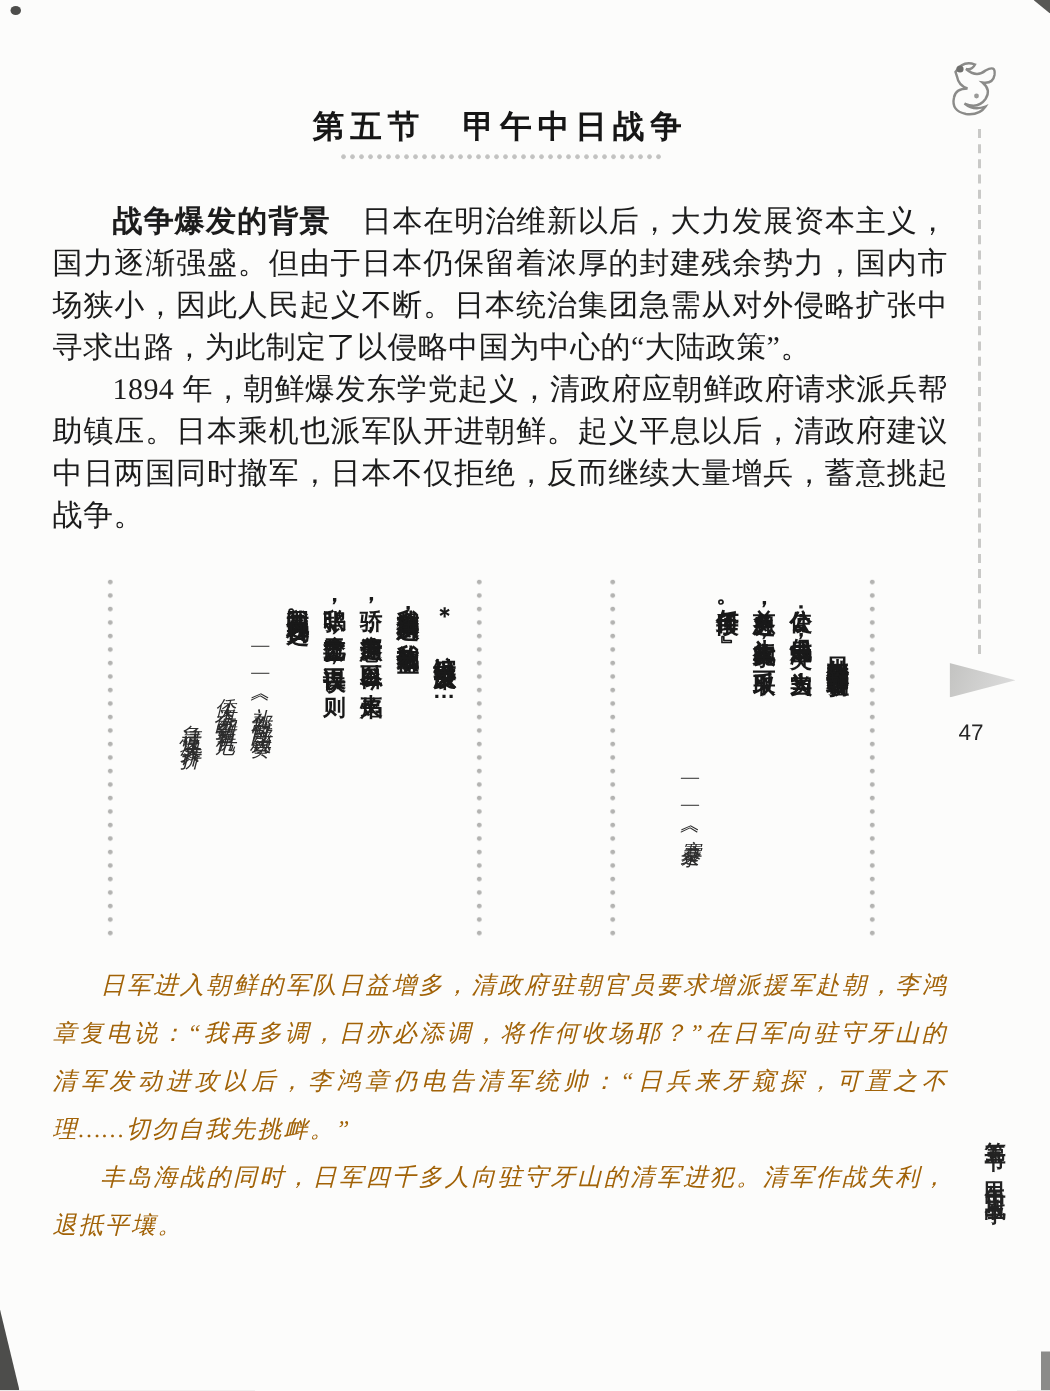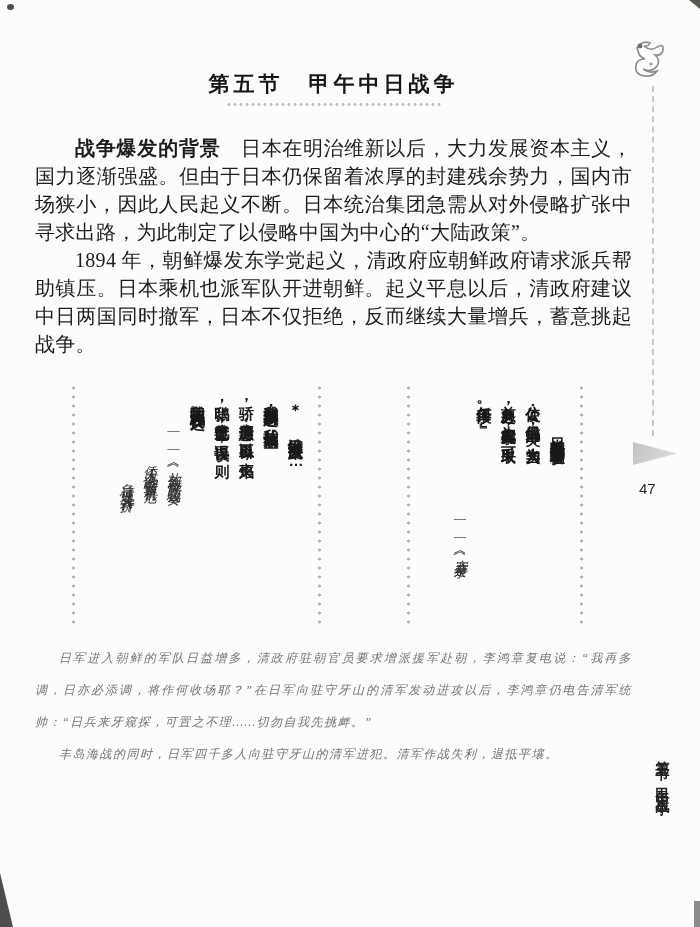--- a/index.html
+++ b/index.html
@@ -38,22 +38,22 @@
     font-size:21px; font-weight:bold; letter-spacing:4px; color:#161616; }
   .title-underline { width:216px; height:7px; margin:3px auto 0;
     background-image:radial-gradient(circle at 3px 3.5px,#bcbcba 1.3px,rgba(0,0,0,0) 1.8px);
     background-size:6px 7px; opacity:.9; }
 
   p.body { margin:0; font-size:20px; line-height:28px; text-indent:2em;
     text-align:justify; letter-spacing:.3px; }
   p.body b { letter-spacing:.5px; }
   .mt1 { margin-top:26px !important; }
 
-  p.kai { margin:10px 0 0; font-size:12px; line-height:32px; text-indent:2em;
-    text-align:justify; font-style:italic; letter-spacing:1.5px; color:#737373; }
+  p.kai { margin:10px 0 0; font-size:16px; line-height:32px; text-indent:2em;
+    text-align:justify; font-style:italic; letter-spacing:1.5px; color:#a16207; }
   p.kai.tight { margin-top:0; }
 
   
   .quote-row { position:relative; height:244px; margin:26px 0 14px; }
   .quote-block { position:absolute; top:0; height:244px; display:flex;
     justify-content:space-between; }
   .qb-left  { left:35px;  width:253px; }
   .qb-right { left:370px; width:180px; }
   .orn { width:7px; height:100%;
     background-image:radial-gradient(circle at 3.5px 4px,#b3b3b1 1.3px,rgba(0,0,0,0) 1.8px);

